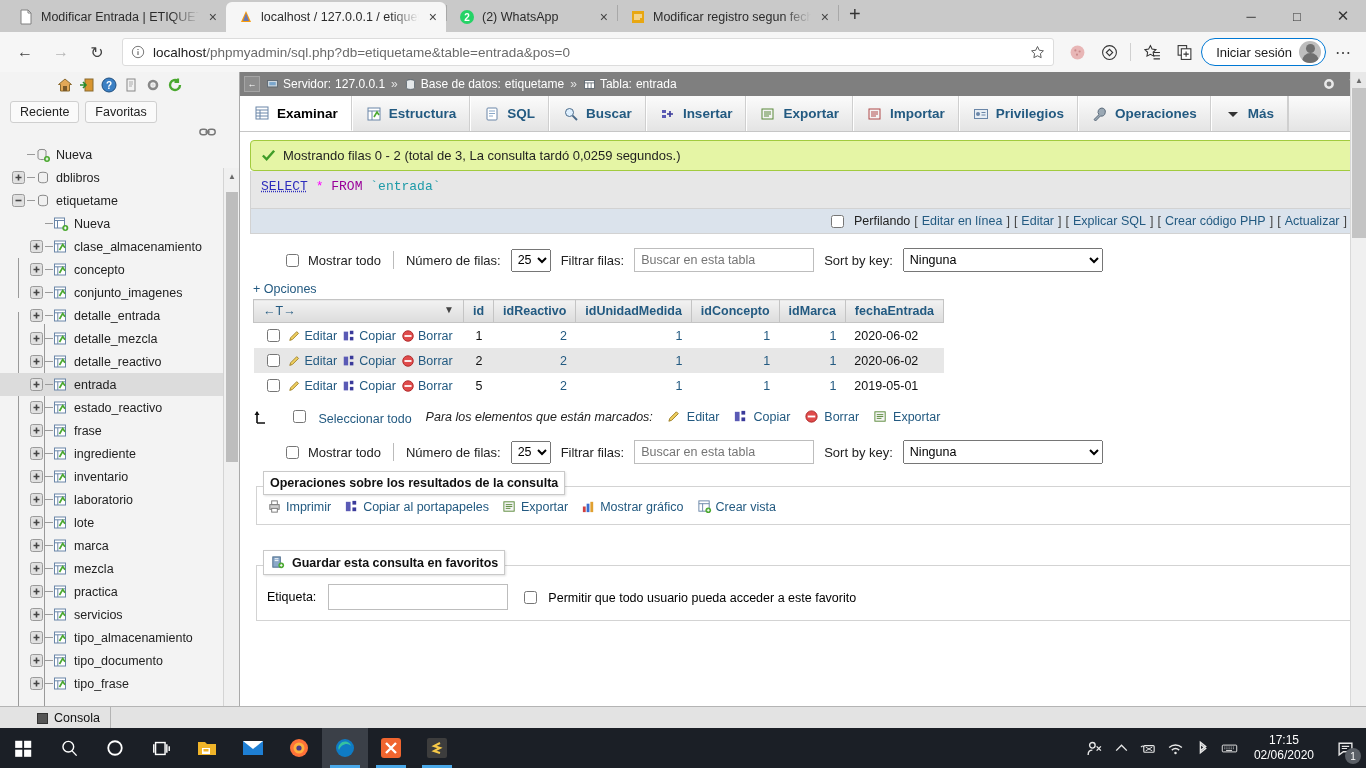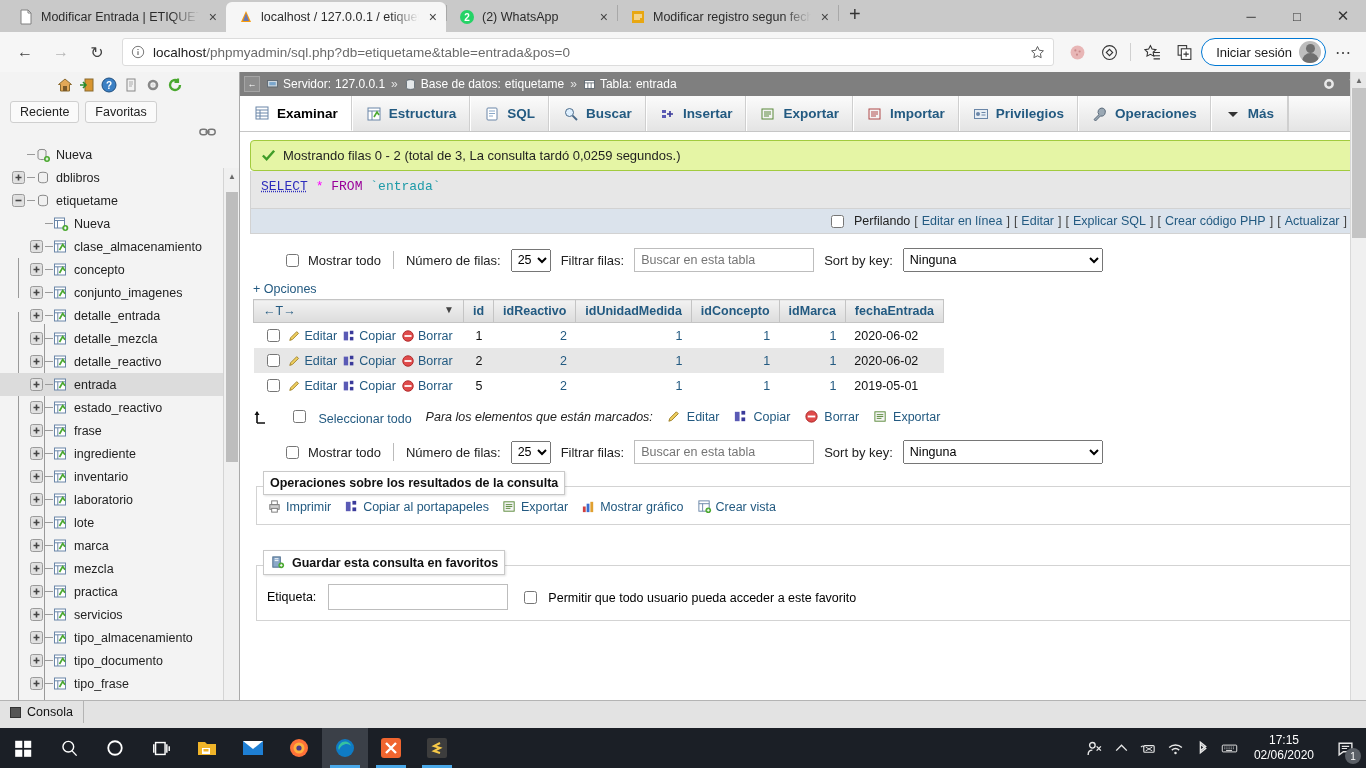--- a/index.html
+++ b/index.html
@@ -203,22 +203,22 @@
   .legend svg { width:15px; height:15px;}
   .opsrow { display:flex; align-items:center; gap: 13px; font-size:12.5px; }
   .opsrow a { color:#235a81; text-decoration:none; display:flex; align-items:center; gap:4px;}
   .opsrow svg { width:15px; height:15px;}
 
   .favrow { display:flex; align-items:flex-start; gap: 12px; font-size:12.5px; padding-top: 6px;}
   .favrow input[type=text]{ width: 180px; height: 26px; border:1px solid #bdbdbd;}
   .favrow label{ display:flex; align-items:center; gap:8px; padding-top:4px;}
 
   .consola {
-    position: absolute; left: 0; bottom: 0; width: 1366px; height: 28px;
-    background: #e3e3e3; border-top: 1px solid #b4b4b4;
+    position: absolute; left: 0; bottom: 0; width: 1366px; height: 22px;
+    background: #e3e3e3; border-top: 1px solid #b4b4b4; padding-left: 27px;
   }
   .consola-tab {
     display:inline-flex; align-items:center; gap:6px; height: 22px; padding: 0 10px;
     border-right:1px solid #b4b4b4; font-size:12.5px; color:#111; background:#e3e3e3;
   }
   .consola-sq { width:11px;height:11px;background:#555;border:1px solid #333;}
 
   .pg-scroll { position:absolute; right:0; top:0; width:16px; height:656px; background:#f0f0f0; border-left:1px solid #d9d9d9;}
   .pg-up{position:absolute;top:0;width:16px;height:16px;display:flex;align-items:center;justify-content:center;font-size:8px;color:#6b6b6b;background:#e8e8e8;}
   .pg-thumb{position:absolute;top:16px;left:1px;width:14px;height:150px;background:#c4c4c4;}

